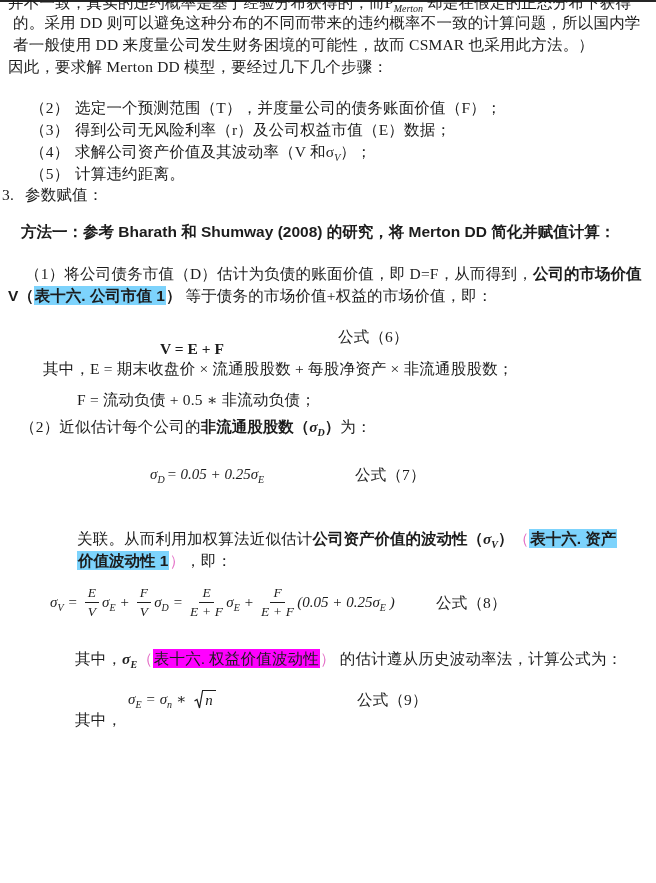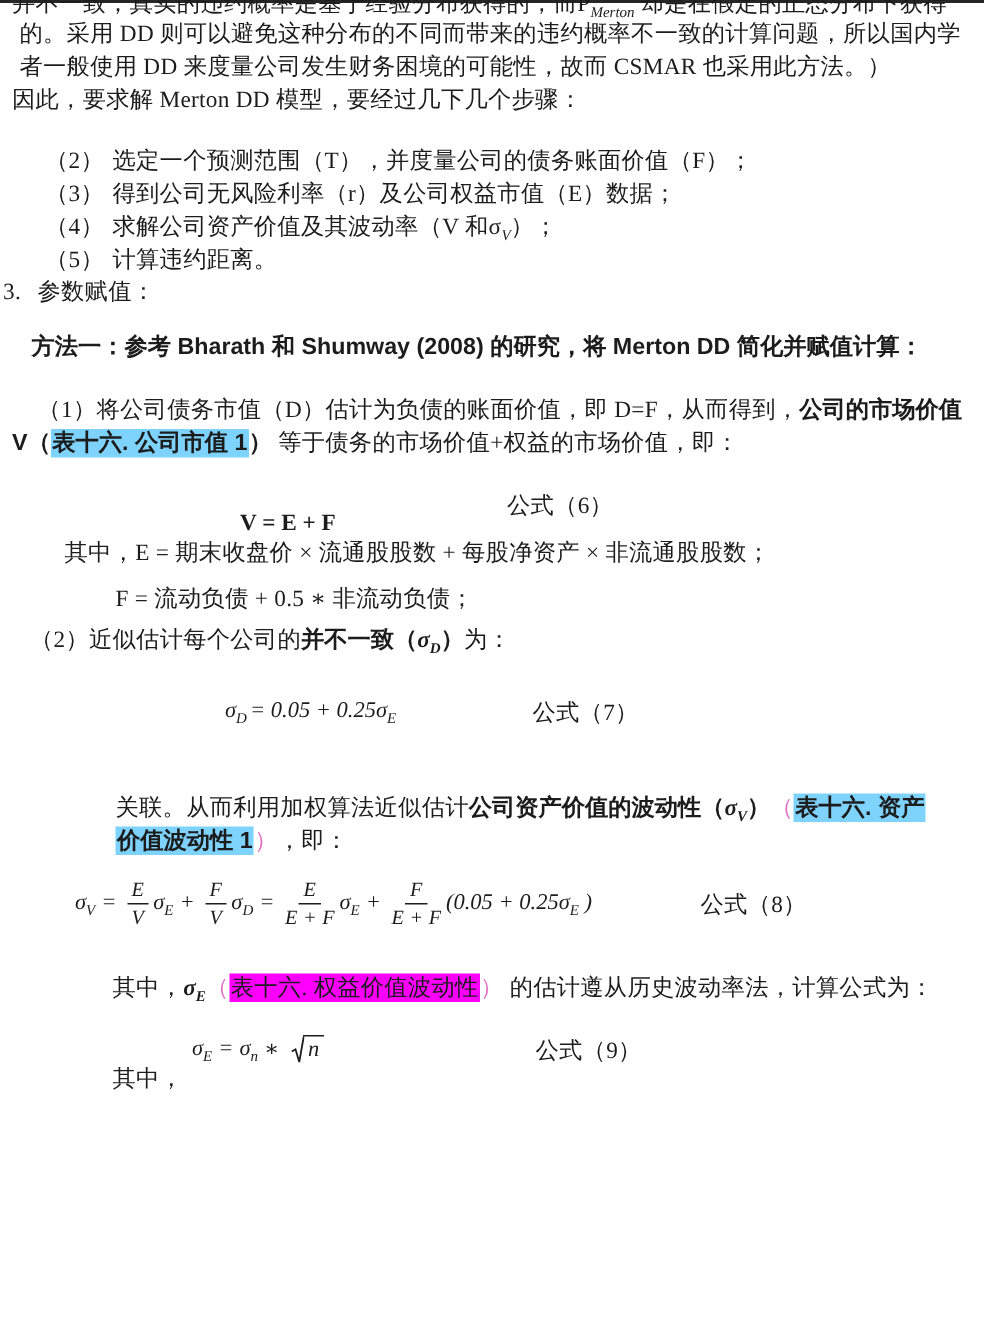--- a/index.html
+++ b/index.html
@@ -94,21 +94,21 @@
   </div>
 
   <div class="line" style="left:43px;top:359px;">
     <span>其中，E = 期末收盘价 × 流通股股数 + 每股净资产 × 非流通股股数；</span>
   </div>
   <div class="line" style="left:77px;top:390px;">
     <span>F = 流动负债 + 0.5 ∗ 非流动负债；</span>
   </div>
 
   <div class="line" style="left:20px;top:417px;">
-    <span>（2）近似估计每个公司的</span><span class="b">并不一致（</span><span class="math mb"><span>σ</span><sub>D</sub></span><span class="b">）</span><span>为：</span>
+    <span>（2）近似估计每个公司的</span><span class="b">非流通股股数（</span><span class="math mb"><span>σ</span><sub>D</sub></span><span class="b">）</span><span>为：</span>
   </div>
 
   <div class="mrow" style="left:150px;top:463px;height:22px;font-size:15px;">
     <span class="math"><span>σ</span><sub>D</sub></span>
     <span class="mtok-s" style="letter-spacing:0;"><span class="math">= 0.05 + 0.25σ</span><span class="math"><sub>E</sub></span></span>
   </div>
   <div class="flabel" style="left:355px;top:465px;">
     <span>公式（7）</span>
   </div>
 
@@ -139,21 +139,21 @@
         <span class="fd">E + F</span>
       </span>
     <span class="math"><span>σ</span><sub>E</sub></span>
     <span class="math mtok">+</span>
     <span class="frac">
         <span class="fn">F</span>
         <span class="fd">E + F</span>
       </span>
     <span class="math"><span>(0.05 + 0.25σ</span><sub>E</sub><span> )</span></span>
   </div>
-  <div class="flabel" style="left:467px;top:593px;">
+  <div class="flabel" style="left:436px;top:593px;">
     <span>公式（8）</span>
   </div>
 
   <div class="line" style="left:75px;top:649px;">
     <span>其中，</span><span class="math mb"><span>σ</span><sub>E</sub></span><span class="pink">（</span><span class="hl">表十六. 权益价值波动性</span><span class="pink">）</span><span> 的估计遵从历史波动率法，计算公式为：</span>
   </div>
 
   <div class="mrow" style="left:128px;top:688px;height:22px;font-size:15px;">
     <span class="math"><span>σ</span><sub>E</sub></span>
     <span class="math mtok">=</span>

